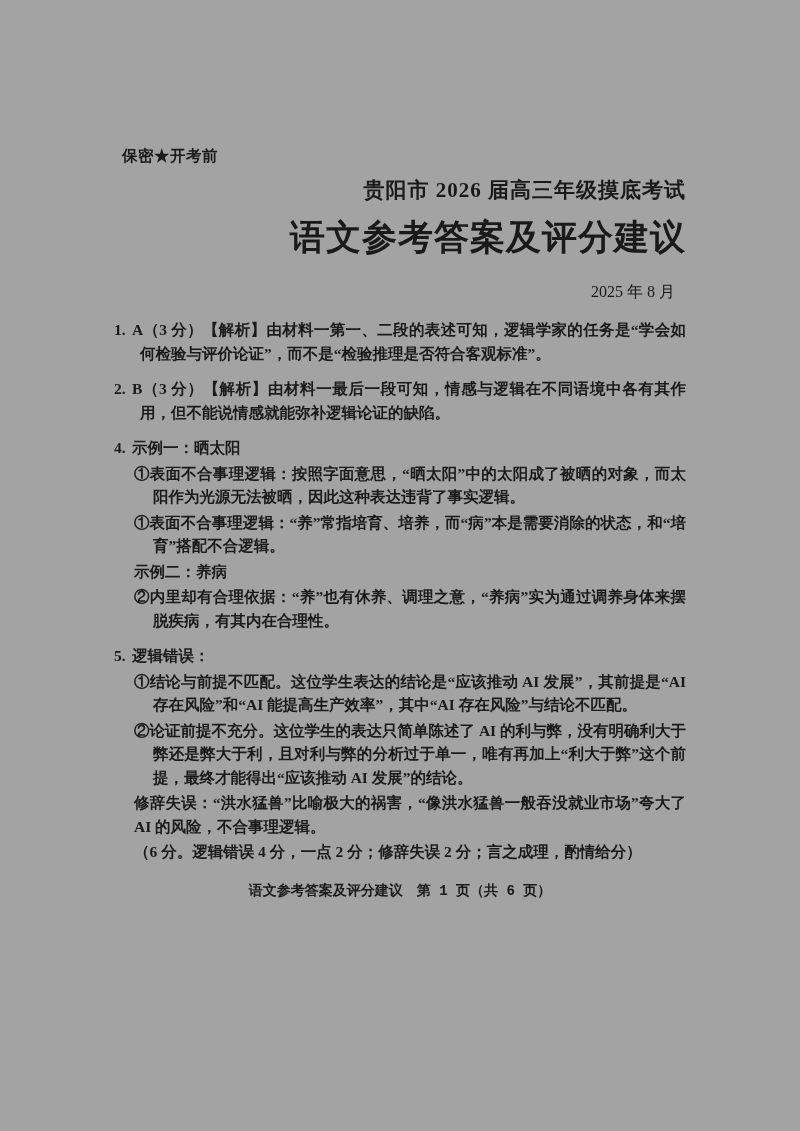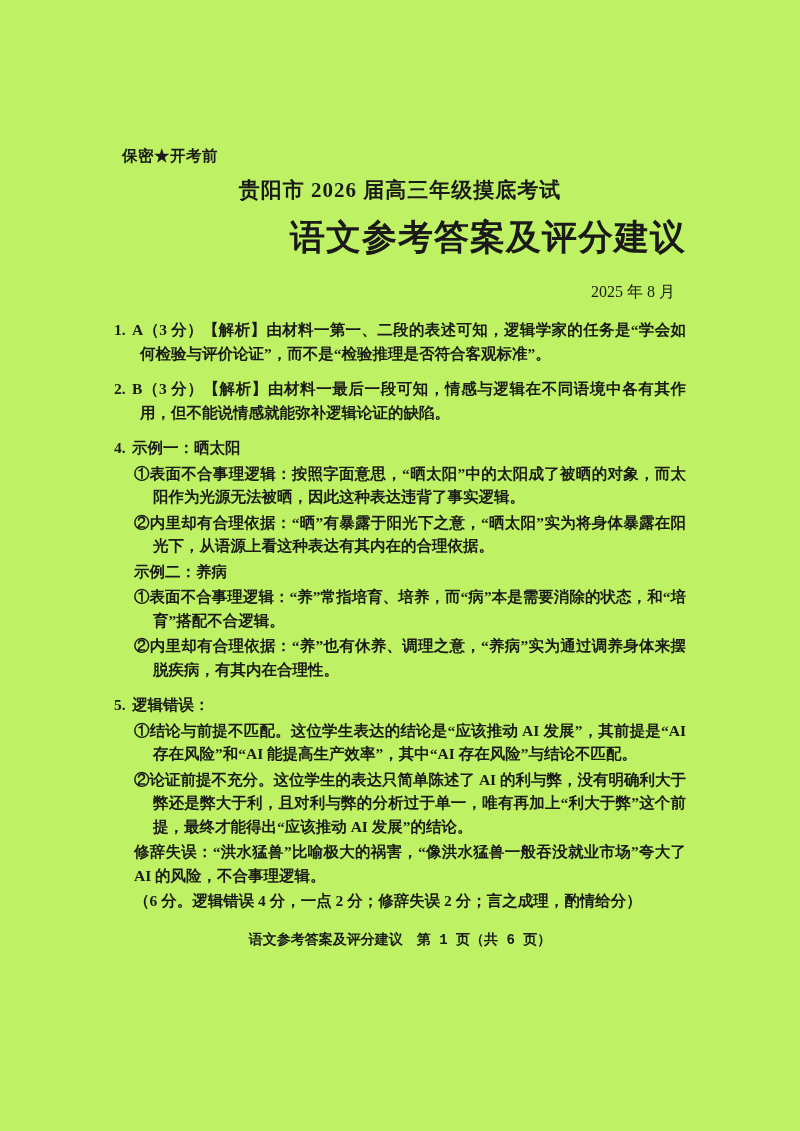--- a/index.html
+++ b/index.html
@@ -2,37 +2,37 @@
 <html><head>
 <meta charset="utf-8">
 <style>
   * { margin: 0; padding: 0; box-sizing: border-box; }
   html, body { background: #e8e8e8; }
   .page {
     position: relative;
     width: 800px;
     height: 1131px;
     margin: 0 auto;
-    background: #bef264;
+    background: #a3a3a3;
     color: #1a1a1a;
     font-family: "Liberation Serif", "DejaVu Serif", serif;
     font-weight: 700;
     overflow: hidden;
   }
   .doc { padding: 146px 114px 0 114px; }
 
   .secrecy {
     margin-left: 8px;
     font-size: 15.5px;
     line-height: 20px;
     letter-spacing: 0.5px;
   }
   .exam-title {
     margin-top: 10px;
-    text-align: center;
+    text-align: right;
     font-size: 21px;
     line-height: 28px;
     letter-spacing: 1px;
   }
   .doc-title {
     margin-top: 13px;
     text-align: right;
     font-size: 35px;
     line-height: 42px;
     letter-spacing: 1px;
@@ -80,25 +80,24 @@
 
       <p class="block item"><span class="marker">1.</span><span>A（3 分）【解析】由材料一第一、二段的表述可知，逻辑学家的任务是“学会如何检验与评价论证”，而不是“检验推理是否符合客观标准”。</span></p>
 
       <p class="block item"><span class="marker">2.</span><span>B（3 分）【解析】由材料一最后一段可知，情感与逻辑在不同语境中各有其作用，但不能说情感就能弥补逻辑论证的缺陷。</span></p>
 
 
       <p class="block item"><span class="marker">4.</span><span>示例一：晒太阳</span></p>
 
       <p class="block sub">①表面不合事理逻辑：按照字面意思，“晒太阳”中的太阳成了被晒的对象，而太阳作为光源无法被晒，因此这种表达违背了事实逻辑。</p>
 
-      <p class="block sub">②内里却有合理依据：“晒”有暴露于阳光下之意，“晒太阳”实为将身体暴露在阳光下，从语源上看这种表达有其内在的合理依据。</p>
+
+      <p class="block sub">①表面不合事理逻辑：“养”常指培育、培养，而“病”本是需要消除的状态，和“培育”搭配不合逻辑。</p>
 
       <p class="block plain">示例二：养病</p>
-
-      <p class="block sub">①表面不合事理逻辑：“养”常指培育、培养，而“病”本是需要消除的状态，和“培育”搭配不合逻辑。</p>
 
       <p class="block sub">②内里却有合理依据：“养”也有休养、调理之意，“养病”实为通过调养身体来摆脱疾病，有其内在合理性。</p>
 
 
       <p class="block item"><span class="marker">5.</span><span>逻辑错误：</span></p>
 
       <p class="block sub">①结论与前提不匹配。这位学生表达的结论是“应该推动 AI 发展”，其前提是“AI 存在风险”和“AI 能提高生产效率”，其中“AI 存在风险”与结论不匹配。</p>
 
       <p class="block sub">②论证前提不充分。这位学生的表达只简单陈述了 AI 的利与弊，没有明确利大于弊还是弊大于利，且对利与弊的分析过于单一，唯有再加上“利大于弊”这个前提，最终才能得出“应该推动 AI 发展”的结论。</p>
 

